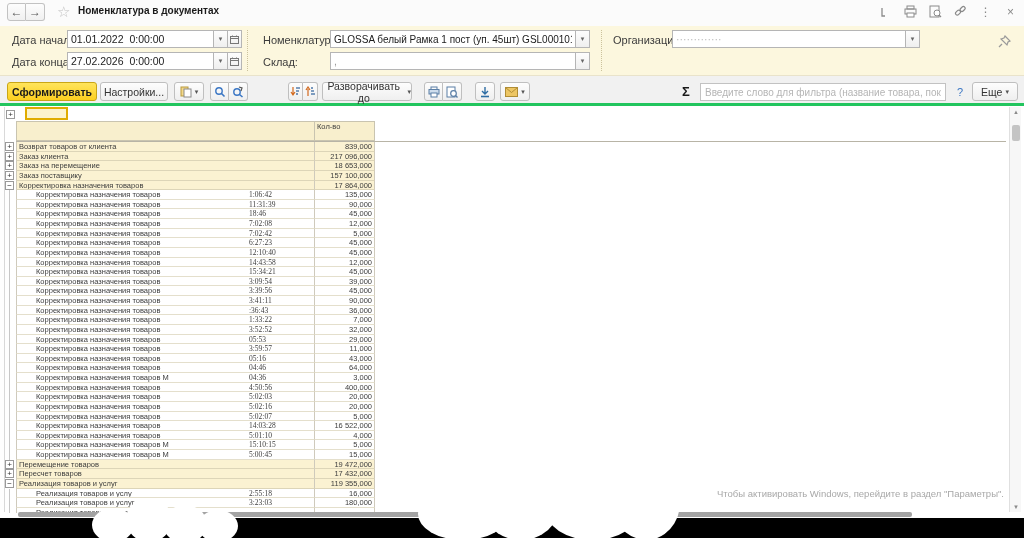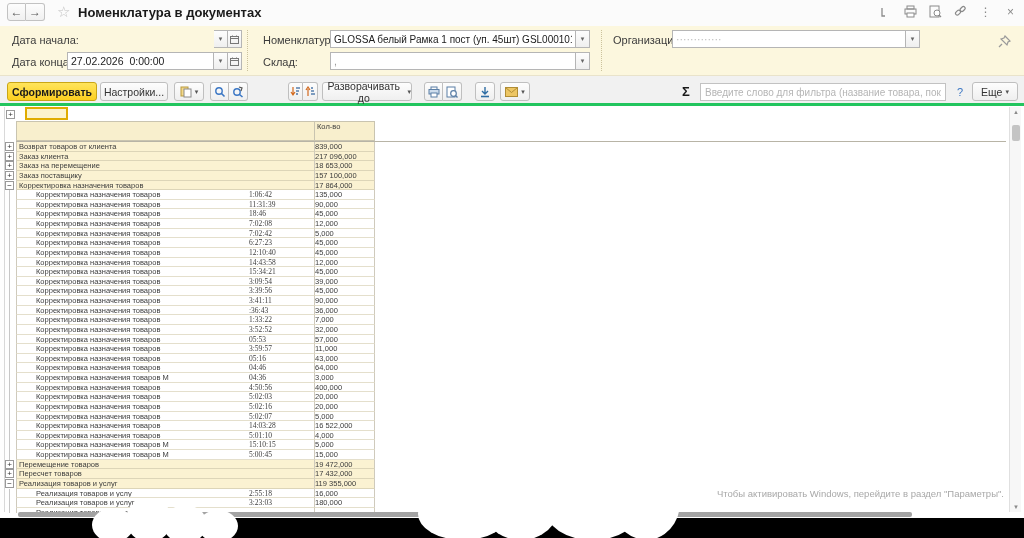--- a/index.html
+++ b/index.html
@@ -8,21 +8,21 @@
   .app { position:relative; width:1024px; height:538px; background:#fff; overflow:hidden; }
 
   
   .titlebar { position:absolute; left:0; top:0; width:1024px; height:26px; background:#fbfbfb; }
   .navgrp { position:absolute; left:7px; top:3px; height:18px; display:flex; }
   .navbtn { width:19px; height:18px; border:1px solid #c2c2c2; background:linear-gradient(#fdfdfd,#f0f0f0);
             font-size:12px; color:#555; text-align:center; line-height:16px; }
   .navbtn.first { border-radius:3px 0 0 3px; }
   .navbtn.last  { border-radius:0 3px 3px 0; border-left:none; }
   .star { position:absolute; left:57px; top:3px; font-size:15px; color:#c3c3c3; }
-  .apptitle { position:absolute; left:78px; top:5px; font-size:13px; font-weight:bold; color:#1a1a1a; }
+  .apptitle { position:absolute; left:78px; top:5px; font-size:10px; font-weight:bold; color:#1a1a1a; }
   .winicons { position:absolute; right:6px; top:4px; display:flex; gap:10px; align-items:center; color:#8a8a8a; }
   .winicons .wi { width:15px; height:15px; display:flex; align-items:center; justify-content:center; font-size:12px; }
 
   
   .filters { position:absolute; left:0; top:26px; width:1024px; height:50px; background:#fcf7de; border-bottom:1px solid #e9e3cb; }
   .flabel { position:absolute; font-size:11px; color:#3c3c3c; }
   .finput { position:absolute; height:18px; border:1px solid #b5b5b5; background:#fff; font-size:10.5px;
             color:#1a1a1a; padding:0 3px; font-family:"Liberation Sans",sans-serif; }
   .fbtn { position:absolute; height:18px; width:14px; border:1px solid #b5b5b5; border-left:none;
           background:linear-gradient(#fdfdfd,#efefef); font-size:7px; color:#666; text-align:center; line-height:16px; }
@@ -61,21 +61,21 @@
   .headline { position:absolute; left:16px; top:35px; width:990px; height:1px; background:#b8b4a6; }
   .rows { position:absolute; left:4px; top:36px; width:371px; height:371px; overflow:hidden; }
   .trow { position:relative; height:9.64px; width:371px; }
   .tmargin { position:absolute; left:0; top:0; width:12px; height:100%; }
   .tmargin .exp { position:absolute; left:1px; top:0px; }
   .detail .tmargin::before { content:""; position:absolute; left:5px; top:0; bottom:0; width:1px; background:#c8c8c8; }
   .tname { position:absolute; left:12px; top:0; width:298px; height:100%; font-size:7.5px; line-height:9.4px;
            color:#3c3c3c; white-space:nowrap; overflow:hidden; padding-left:2px;
            border-left:1px solid #cfcabc; border-bottom:1px solid #e4dfcc; }
   .tqty { position:absolute; left:310px; top:0; width:61px; height:100%; font-size:7.5px; line-height:9.4px;
-          color:#3c3c3c; padding-right:2px;
+          color:#3c3c3c; text-align:right; padding-right:2px;
           border-left:1px solid #cfcabc; border-right:1px solid #cfcabc; border-bottom:1px solid #e4dfcc; }
   .group .tname, .group .tqty { background:#fbf2d2; border-bottom:1px solid #ddd5b8; }
   .detail .tname { padding-left:19px; }
   .ttime { position:absolute; left:232px; top:0;font-family:Liberation Serif, serif; }
 
   
   .vscroll { position:absolute; left:1009px; top:107px; width:12px; height:405px; background:#f7f7f7; border-left:1px solid #e0e0e0; }
   .vthumb { position:absolute; left:2px; top:18px; width:8px; height:16px; background:#c4c4c4; border-radius:2px; }
   .varr { position:absolute; left:0; width:12px; font-size:6px; color:#8a8a8a; text-align:center; }
   .hthumb { position:absolute; left:18px; top:512px; width:894px; height:5px; background:#a3a3a3; border-radius:2px; }
@@ -129,20 +129,21 @@
             </g>
           </svg>
       </span>
       <span class="wi">⋮</span>
       <span class="wi">×</span>
     </div>
   </header>
 
   <section class="filters">
     <span class="flabel" style="left:12px; top:8px;">Дата начала:</span>
+    <input class="finput" style="left: 67px; top: 4px; width: 147px;" value="01.01.2022  0:00:00">
     <div class="fbtn" style="left:214px; top:4px;">▾</div>
     <div class="fbtn" style="left:228px; top:4px;">
       <svg width="9" height="9" viewBox="0 0 9 9" style="margin:4px auto 0;">
           <rect x="0.5" y="1.5" width="8" height="7" fill="none" stroke="#777"></rect>
           <line x1="0.5" y1="3.5" x2="8.5" y2="3.5" stroke="#777"></line>
           <line x1="2.5" y1="0.5" x2="2.5" y2="2" stroke="#777"></line>
           <line x1="6.5" y1="0.5" x2="6.5" y2="2" stroke="#777"></line>
         </svg>
     </div>
 
@@ -392,21 +393,21 @@
           <div class="tqty">7,000</div>
         </div>
         <div class="trow detail">
           <div class="tmargin"></div>
           <div class="tname">Корректировка назначения товаров<span class="ttime">3:52:52</span></div>
           <div class="tqty">32,000</div>
         </div>
         <div class="trow detail">
           <div class="tmargin"></div>
           <div class="tname">Корректировка назначения товаров<span class="ttime">05:53</span></div>
-          <div class="tqty">57,000</div>
+          <div class="tqty">29,000</div>
         </div>
         <div class="trow detail">
           <div class="tmargin"></div>
           <div class="tname">Корректировка назначения товаров<span class="ttime">3:59:57</span></div>
           <div class="tqty">11,000</div>
         </div>
         <div class="trow detail">
           <div class="tmargin"></div>
           <div class="tname">Корректировка назначения товаров<span class="ttime">05:16</span></div>
           <div class="tqty">43,000</div>

